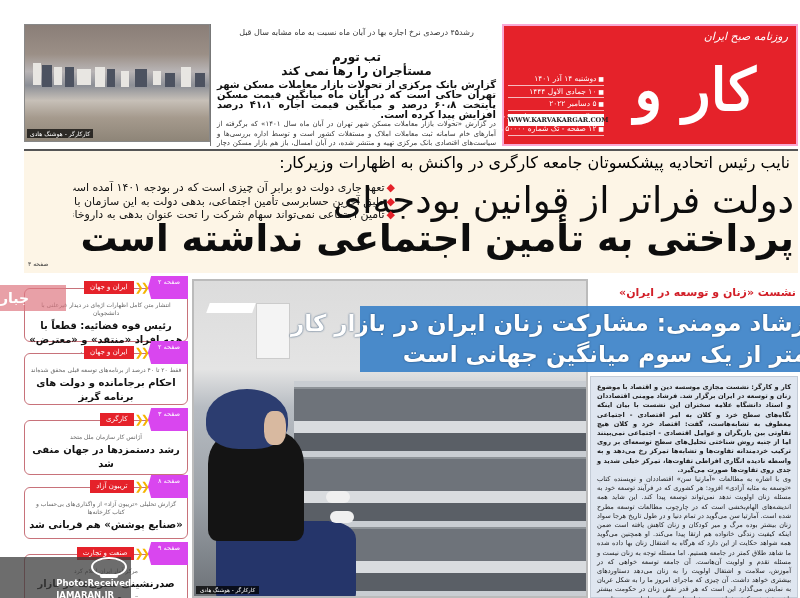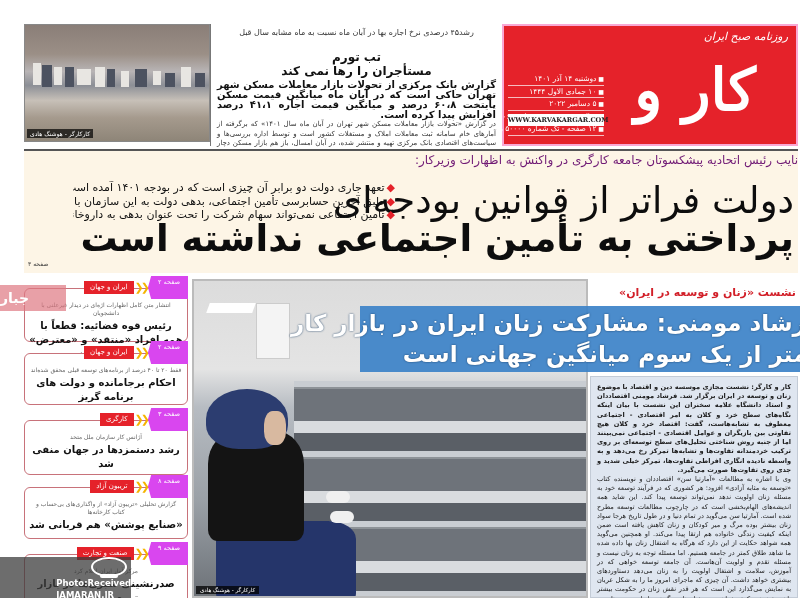--- a/index.html
+++ b/index.html
@@ -59,21 +59,21 @@
     color: #fff; font-size: 6px; padding: 1px 3px;
   }
 
   .rule-top { left: 24px; top: 149px; width: 774px; height: 2px; background: #555; }
 
   
   .lead-band {
     left: 24px; top: 151px; width: 774px; height: 122px; background: #fdf5e6;
   }
   .lead-band .kicker {
-    position: absolute; right: 0; top: 2px; font-size: 12px; color: #701a75;
+    position: absolute; right: 8px; top: 2px; font-size: 16px; color: #000000;
   }
   .lead-band .head1 {
     position: absolute; right: 4px; top: 28px; font-size: 37px; font-weight: normal;
     line-height: 44px; color: #0d0d0d; white-space: nowrap; letter-spacing: -1px;
   }
   .lead-band .head2 {
     position: absolute; right: 4px; top: 64px; font-size: 37px; font-weight: bold;
     line-height: 48px; color: #0d0d0d; white-space: nowrap; letter-spacing: -1px;
   }
   .lead-band .bullets {

